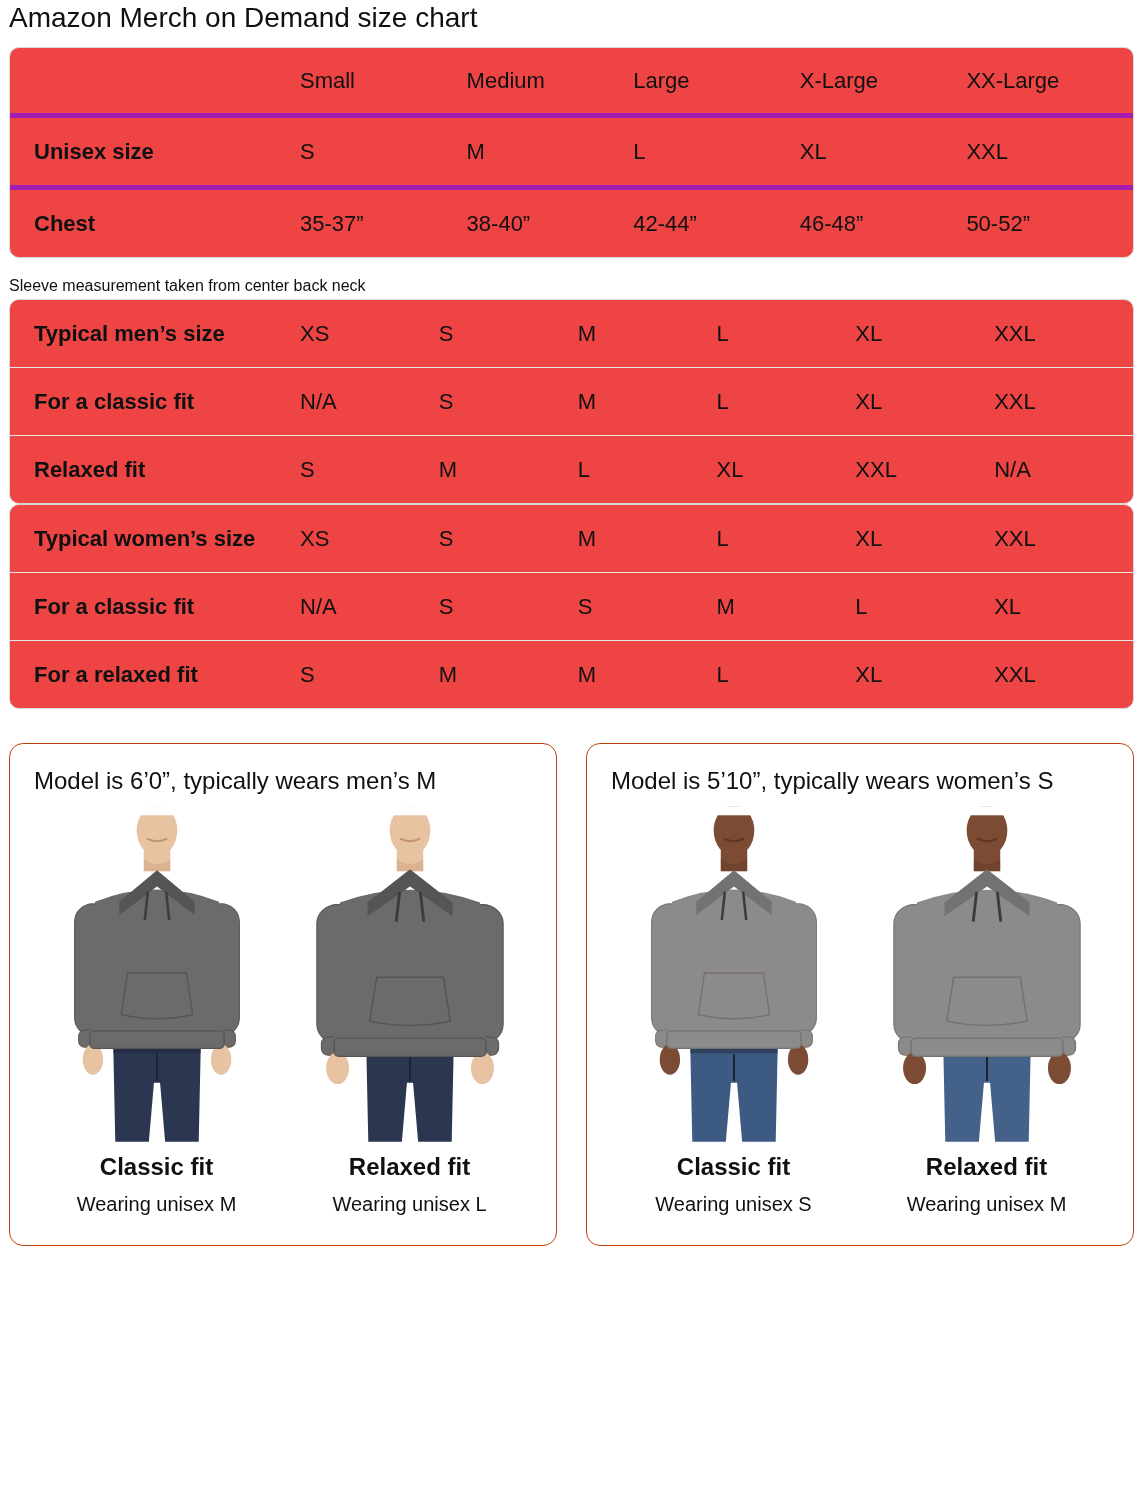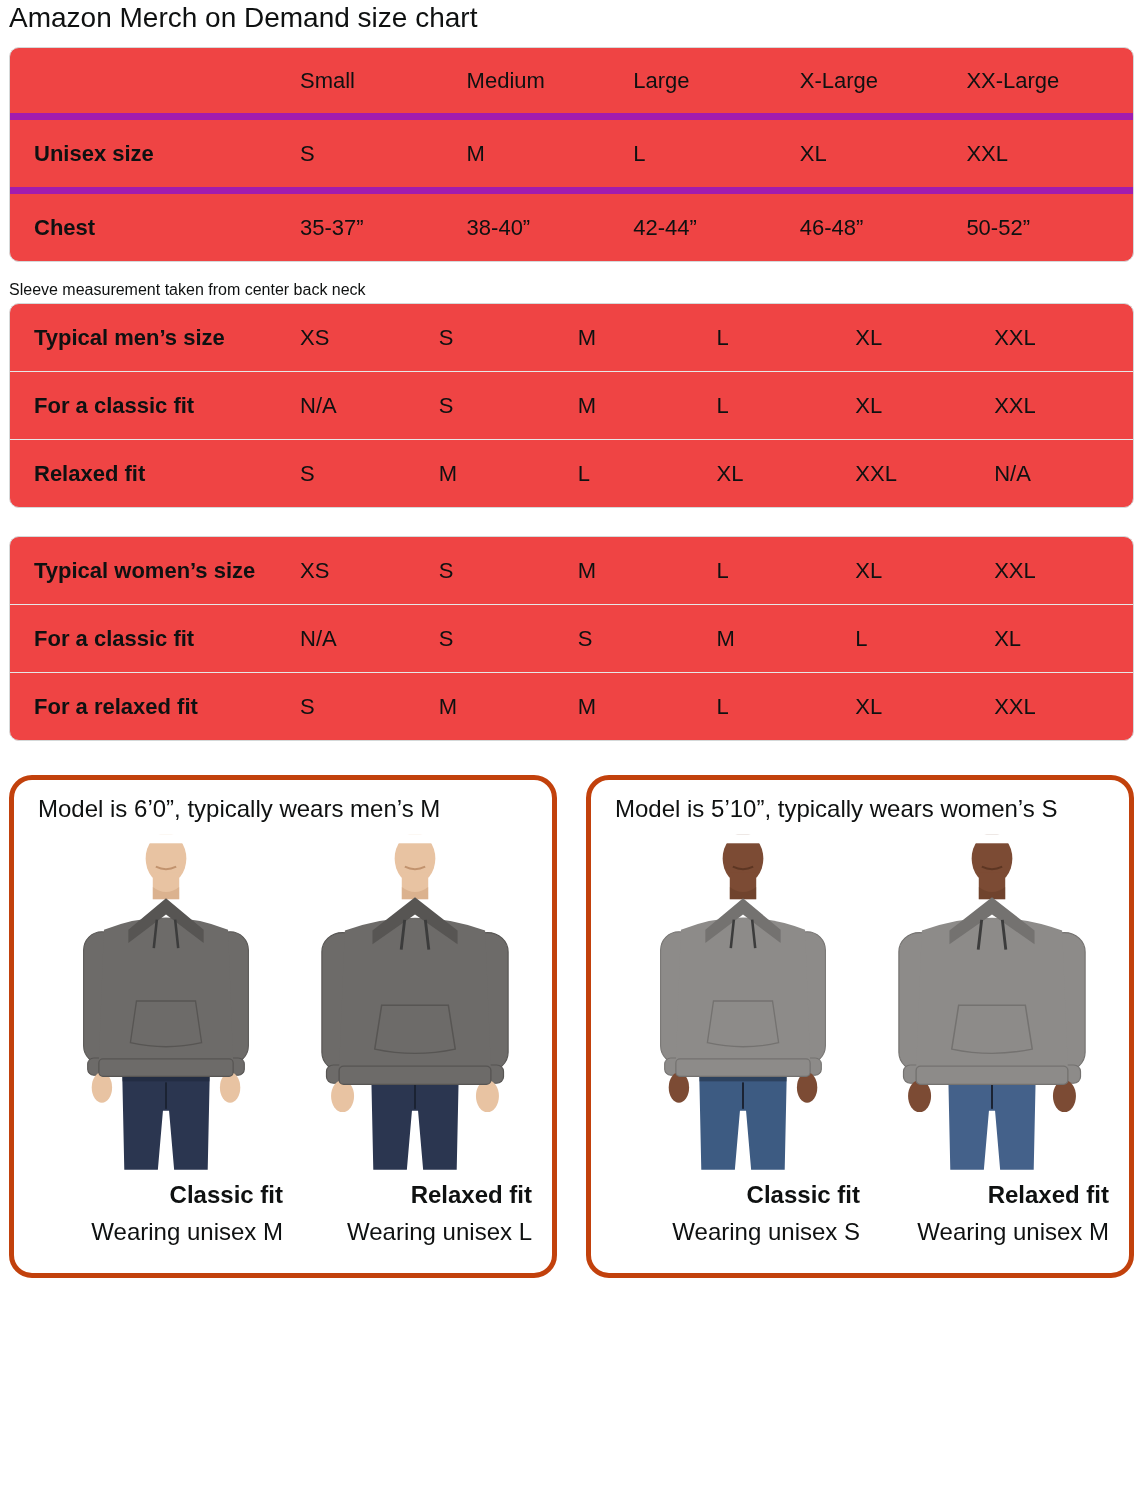--- a/index.html
+++ b/index.html
@@ -25,54 +25,54 @@
   }
   table{width:100%;border-collapse:collapse;table-layout:fixed;}
   th,td{
     font-size:22px;font-weight:400;text-align:left;
     height:67px;padding:0;color:#0f1111;vertical-align:middle;
     white-space:nowrap;overflow:hidden;
   }
   thead th{height:65px;font-weight:400;}
   thead th:first-child, tbody th{padding-left:24px;}
   tbody th{font-weight:700;}
-  table.has-header tbody tr th, table.has-header tbody tr td{border-top:7px solid #a21caf;}
+  table.has-header tbody tr th, table.has-header tbody tr td{border-top:5px solid #a21caf;}
   table:not(.has-header) tbody tr:not(:first-child) th,
   table:not(.has-header) tbody tr:not(:first-child) td{border-top:1px solid #e7e7e7;}
 
   .sleeve-note{
     font-size:16px;font-weight:400;line-height:26px;
     margin:15px 0 0 0;
   }
   .fit-guides-heading{
     font-size:22px;font-weight:400;line-height:28px;
     margin:40px 0 21px 0;
   }
-  .fit-table-gap{margin-top:28px;}
+  .fit-table-gap{}
 
   .model-boxes{
     display:flex;gap:29px;margin-top:34px;
   }
   .model-box{
     flex:1;
-    border:5px solid #c2410c;
-    border-radius:23px;
-    padding:14px 20px 26px 20px;
+    border:1px solid #c2410c;
+    border-radius:14px;
+    padding:22px 20px 26px 20px;
     background:#fff;
     box-sizing:border-box;
   }
   .box-title{
     font-size:24px;font-weight:400;line-height:30px;
     margin:0 0 10px 4px;
   }
   .figures{display:flex;}
-  .figure{flex:1;display:flex;flex-direction:column;align-items:flex-end;}
+  .figure{flex:1;display:flex;flex-direction:column;align-items:center;}
   .figure svg{width:234px;height:336px;display:block;}
   .fit-label{font-size:24px;font-weight:700;line-height:30px;margin-top:10px;text-align:center;}
-  .wearing-label{font-size:24px;font-weight:400;line-height:30px;margin-top:7px;text-align:center;}
+  .wearing-label{font-size:20px;font-weight:400;line-height:30px;margin-top:7px;text-align:center;}
 </style>
 </head>
 <body>
 
 <div class="page">
 
   <h1 class="page-title">Amazon Merch on Demand size chart</h1>
 
   <div class="table-card">
     <table class="has-header">

